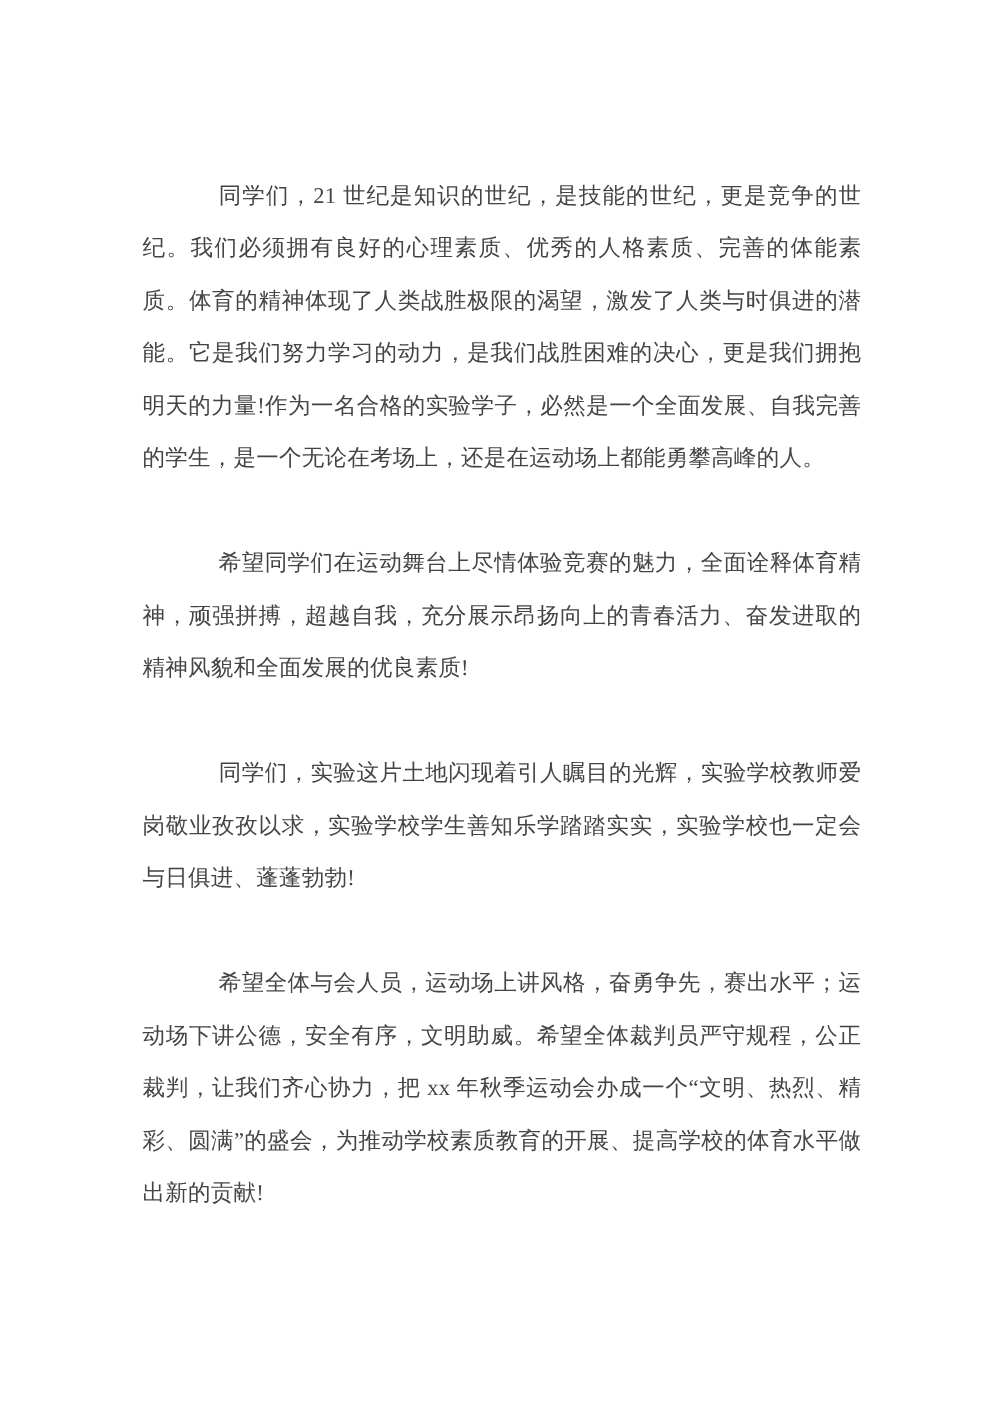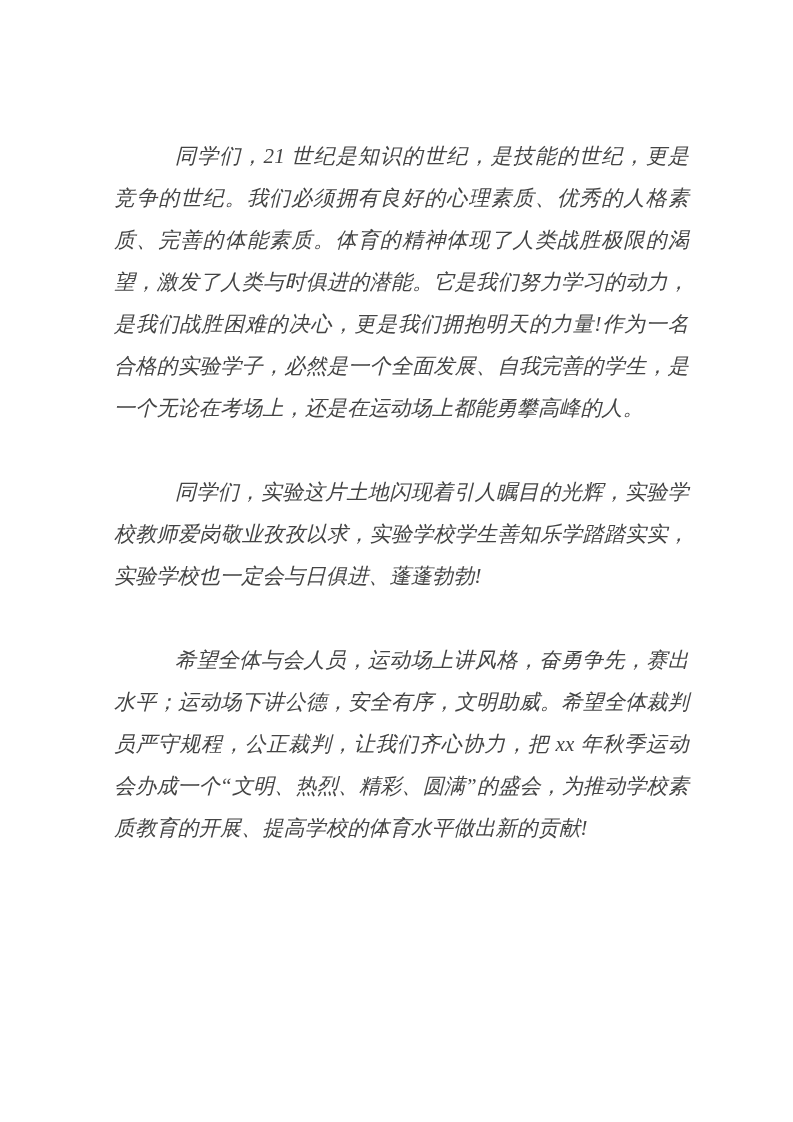--- a/index.html
+++ b/index.html
@@ -15,33 +15,33 @@
   }
   .page {
     box-sizing: border-box;
     width: 793px;
     height: 1122px;
     padding: 135px 104px 0 114px;
     background: #ffffff;
   }
   .doc-body p {
     margin: 0 0 42px 0;
-    font-size: 21px;
+    font-size: 18px;
     line-height: 42px;
     color: #444444;
     text-align: justify;
     text-justify: inter-character;
     text-indent: 61px;
     letter-spacing: 0.2px;
     word-break: break-all;
-    font-style: italic;
   }
 </style>
 </head>
 <body>
 
 <div class="page">
   <div class="doc-body">
     <p>同学们，21 世纪是知识的世纪，是技能的世纪，更是竞争的世纪。我们必须拥有良好的心理素质、优秀的人格素质、完善的体能素质。体育的精神体现了人类战胜极限的渴望，激发了人类与时俱进的潜能。它是我们努力学习的动力，是我们战胜困难的决心，更是我们拥抱明天的力量!作为一名合格的实验学子，必然是一个全面发展、自我完善的学生，是一个无论在考场上，还是在运动场上都能勇攀高峰的人。</p>
+    <p>希望同学们在运动舞台上尽情体验竞赛的魅力，全面诠释体育精神，顽强拼搏，超越自我，充分展示昂扬向上的青春活力、奋发进取的精神风貌和全面发展的优良素质!</p>
     <p>同学们，实验这片土地闪现着引人瞩目的光辉，实验学校教师爱岗敬业孜孜以求，实验学校学生善知乐学踏踏实实，实验学校也一定会与日俱进、蓬蓬勃勃!</p>
     <p>希望全体与会人员，运动场上讲风格，奋勇争先，赛出水平；运动场下讲公德，安全有序，文明助威。希望全体裁判员严守规程，公正裁判，让我们齐心协力，把 xx 年秋季运动会办成一个“文明、热烈、精彩、圆满”的盛会，为推动学校素质教育的开展、提高学校的体育水平做出新的贡献!</p>
   </div>
 </div>
 
 </body></html>

